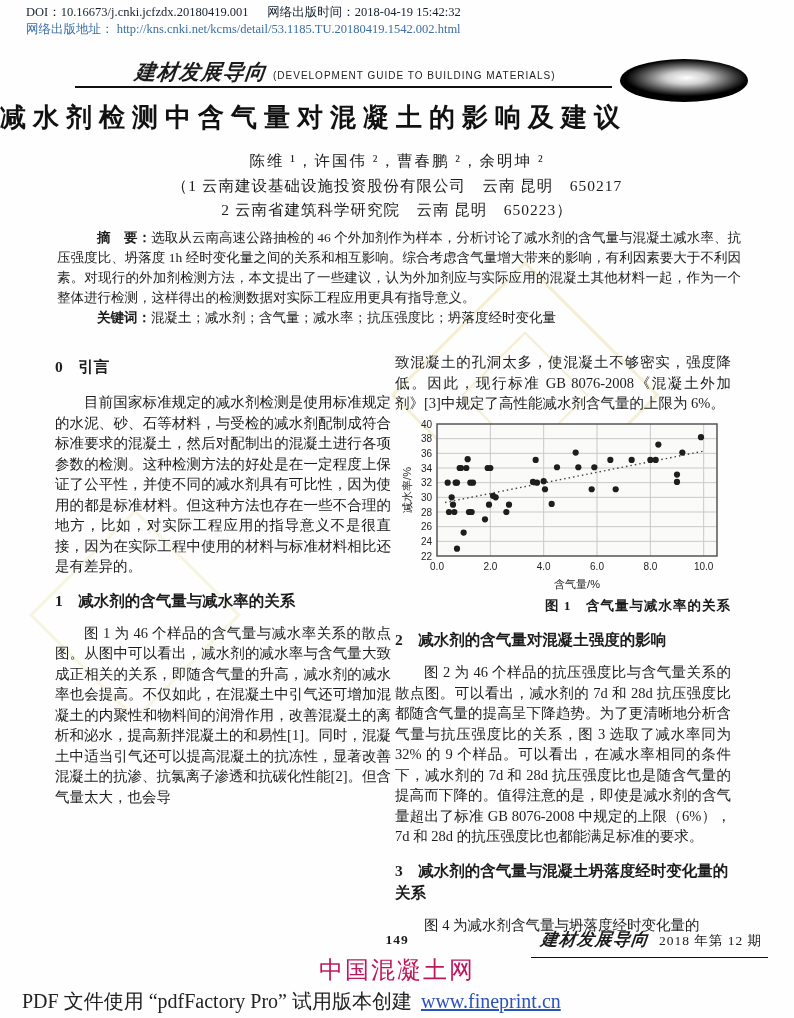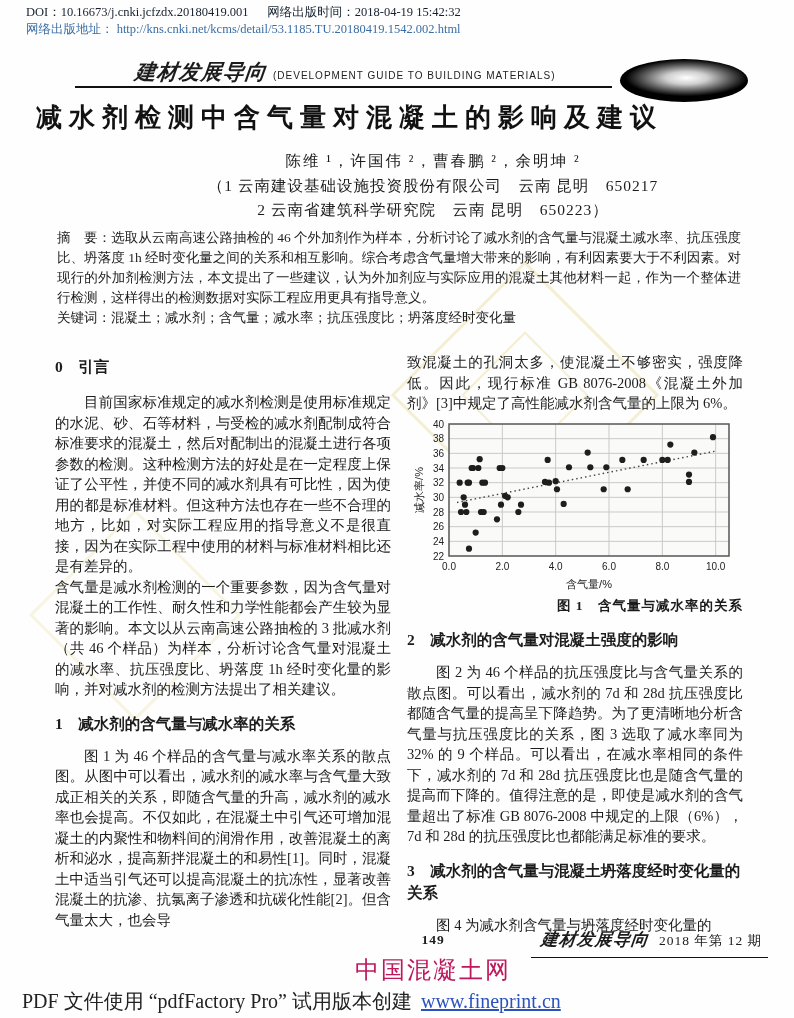--- a/index.html
+++ b/index.html
@@ -1,21 +1,20 @@
 <!DOCTYPE html>
 <html><head>
 <meta charset="utf-8">
 <style>
   * { margin:0; padding:0; box-sizing:border-box; }
   html,body { background:#888; }
   .page {
     position:relative; width:794px; height:1018px; margin:0 auto;
     background:#fefefe; overflow:hidden; color:#1c1c1c;
     font-family:"Liberation Serif","DejaVu Serif",serif;
-    padding-left:36px;
   }
   
   .meta-block { position:absolute; left:26px; top:4px; font-size:12.5px; line-height:17px; white-space:nowrap; }
   .meta-line1 { color:#15202e; }
   .meta-line2 { color:#3a6ea5; }
   .meta-line2 a { color:#3a6ea5; text-decoration:none; cursor:pointer; }
   
   .jheader { position:absolute; left:0; top:52px; width:794px; height:56px; }
   .jheader .rule { position:absolute; left:75px; top:34px; width:537px; height:2px; background:#111; }
   .jheader .logo-row { position:absolute; left:135px; top:6px; white-space:nowrap; }
@@ -25,23 +24,23 @@
     position:absolute; left:620px; top:7px; width:128px; height:43px; border-radius:50%;
     background:radial-gradient(ellipse 58% 52% at 52% 44%, #ffffff 0%, #cfcfcf 28%, #5a5a5a 58%, #000 82%);
   }
   
   .title { position:absolute; top:100px; width:100%; text-align:left; font-family:"Liberation Sans","DejaVu Sans",sans-serif; font-weight:bold; font-size:26px; letter-spacing:7px; color:#111; }
   .authors { position:absolute; top:151px; width:100%; text-align:center; font-size:15.5px; letter-spacing:2px; }
   .affil1 { position:absolute; top:176px; width:100%; text-align:center; font-size:15.5px; letter-spacing:1px; }
   .affil2 { position:absolute; top:200px; width:100%; text-align:center; font-size:15.5px; letter-spacing:1px; }
   
   .abstract-block { position:absolute; left:57px; top:228px; width:684px; font-size:13.5px; line-height:20px; text-align:justify; }
-  .abstract-block .lbl { font-weight:normal; }
-  
-  .body-cols { position:absolute; left:55px; top:352px; width:688px; display:flex; gap:16px; }
+  .abstract-block .lbl { font-weight:bold;margin-left:40px; }
+  
+  .body-cols { position:absolute; left:55px; top:352px; width:688px; display:flex; gap:4px; }
   .col { width:336px; font-size:14.5px; line-height:20.5px; text-align:justify; }
   .col p.ind { text-indent:2em; }
   .col p { margin:0; }
   h3.sec { font-size:15.5px; font-weight:bold; text-align:left; line-height:22px; }
   .h-intro { margin:4px 0 14px 0; }
   .h-mid { margin:13px 0 11px 0; }
   
   .fig { margin:4px 0 2px 0; text-align:center; }
   .fig svg { display:block; margin:0 auto; }
   .fig-caption { font-size:13.5px; font-weight:bold; text-align:right; margin:2px 0 6px 0; letter-spacing:1px; }
@@ -95,21 +94,20 @@
 
   <div class="abstract-block">
     <p><span class="lbl">摘　要：</span><span>选取从云南高速公路抽检的 46 个外加剂作为样本，分析讨论了减水剂的含气量与混凝土减水率、抗压强度比、坍落度 1h 经时变化量之间的关系和相互影响。综合考虑含气量增大带来的影响，有利因素要大于不利因素。对现行的外加剂检测方法，本文提出了一些建议，认为外加剂应与实际应用的混凝土其他材料一起，作为一个整体进行检测，这样得出的检测数据对实际工程应用更具有指导意义。</span></p>
     <p><span class="lbl">关键词：</span><span>混凝土；减水剂；含气量；减水率；抗压强度比；坍落度经时变化量</span></p>
   </div>
 
   <div class="body-cols">
     <div class="col">
       <h3 class="sec h-intro">0　引言</h3>
       <p class="ind">目前国家标准规定的减水剂检测是使用标准规定的水泥、砂、石等材料，与受检的减水剂配制成符合标准要求的混凝土，然后对配制出的混凝土进行各项参数的检测。这种检测方法的好处是在一定程度上保证了公平性，并使不同的减水剂具有可比性，因为使用的都是标准材料。但这种方法也存在一些不合理的地方，比如，对实际工程应用的指导意义不是很直接，因为在实际工程中使用的材料与标准材料相比还是有差异的。</p>
-      <p>含气量是减水剂检测的一个重要参数，因为含气量对混凝土的工作性、耐久性和力学性能都会产生较为显著的影响。本文以从云南高速公路抽检的 3 批减水剂（共 46 个样品）为样本，分析讨论含气量对混凝土的减水率、抗压强度比、坍落度 1h 经时变化量的影响，并对减水剂的检测方法提出了相关建议。</p>
       <h3 class="sec h-mid">1　减水剂的含气量与减水率的关系</h3>
       <p class="ind">图 1 为 46 个样品的含气量与减水率关系的散点图。从图中可以看出，减水剂的减水率与含气量大致成正相关的关系，即随含气量的升高，减水剂的减水率也会提高。不仅如此，在混凝土中引气还可增加混凝土的内聚性和物料间的润滑作用，改善混凝土的离析和泌水，提高新拌混凝土的和易性[1]。同时，混凝土中适当引气还可以提高混凝土的抗冻性，显著改善混凝土的抗渗、抗氯离子渗透和抗碳化性能[2]。但含气量太大，也会导</p>
     </div>
     <div class="col">
       <p>致混凝土的孔洞太多，使混凝土不够密实，强度降低。因此，现行标准 GB 8076-2008《混凝土外加剂》[3]中规定了高性能减水剂含气量的上限为 6%。</p>
 
       <div class="fig">
         <svg id="fig1-svg" width="324" height="176" viewBox="0 0 324 176">
             <rect x="36" y="6" width="280" height="132" fill="#fafaf8" stroke="none"></rect>
             <line x1="36" y1="123.33333333333333" x2="316" y2="123.33333333333333" stroke="#c9c9c9" stroke-width="1"></line>

